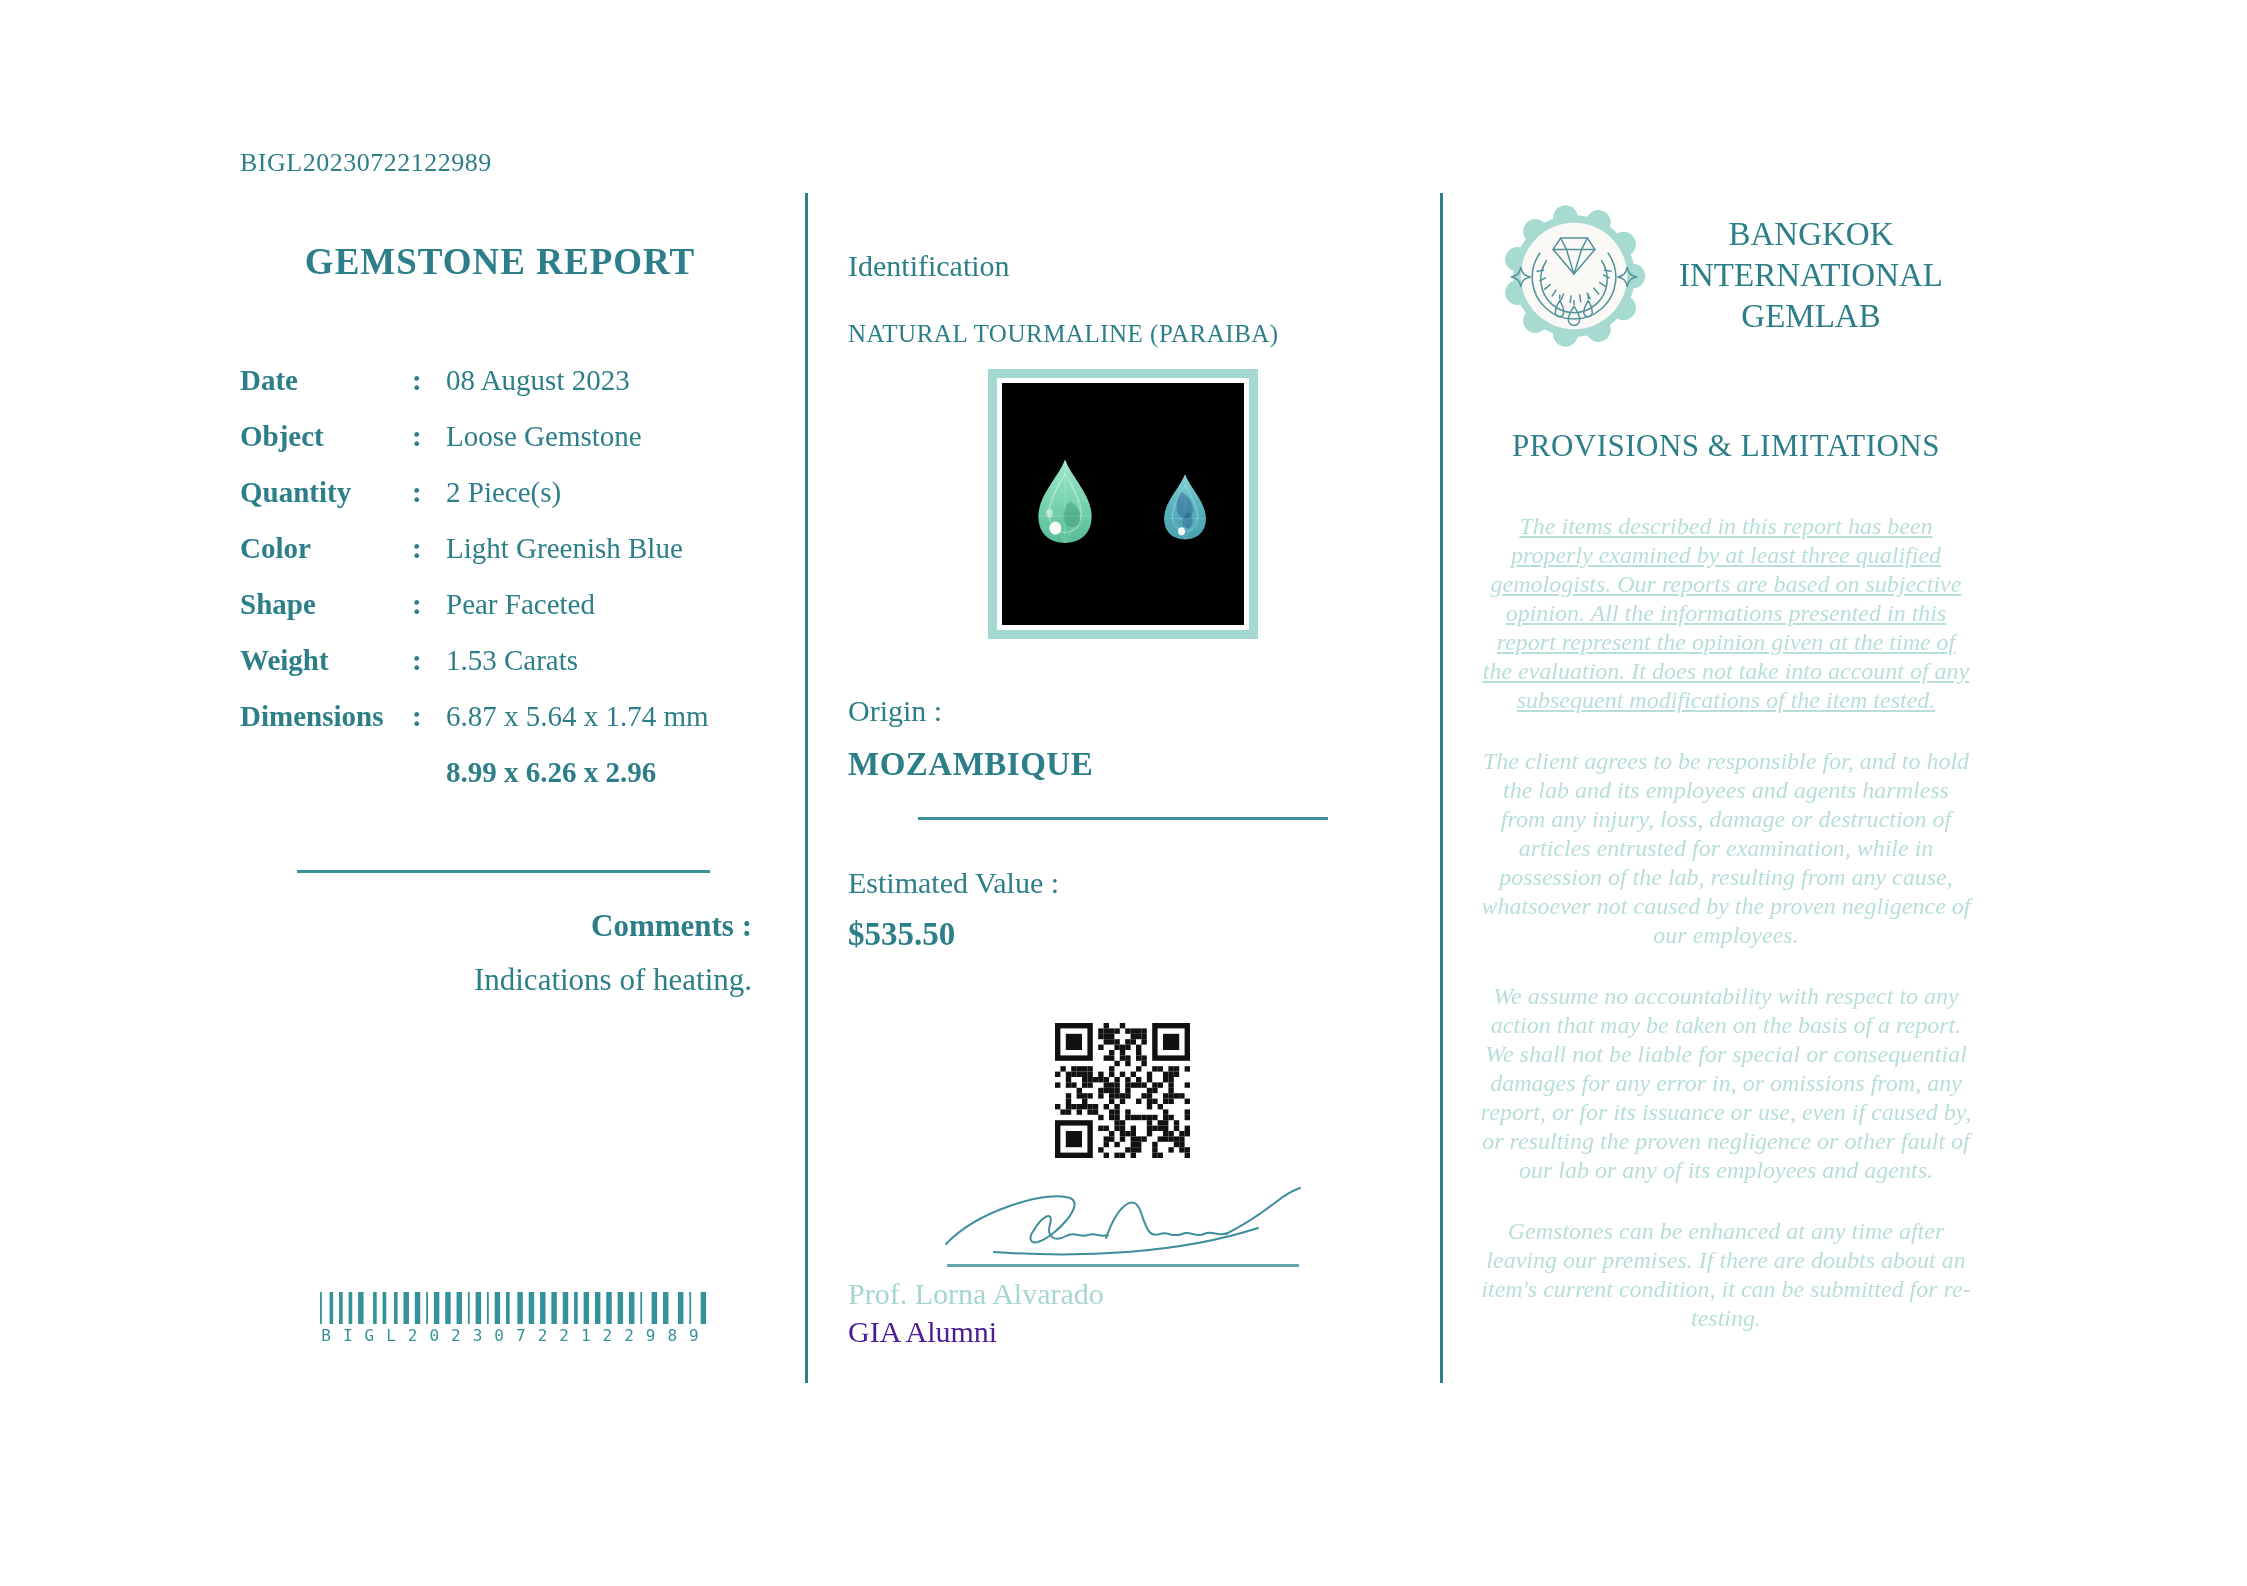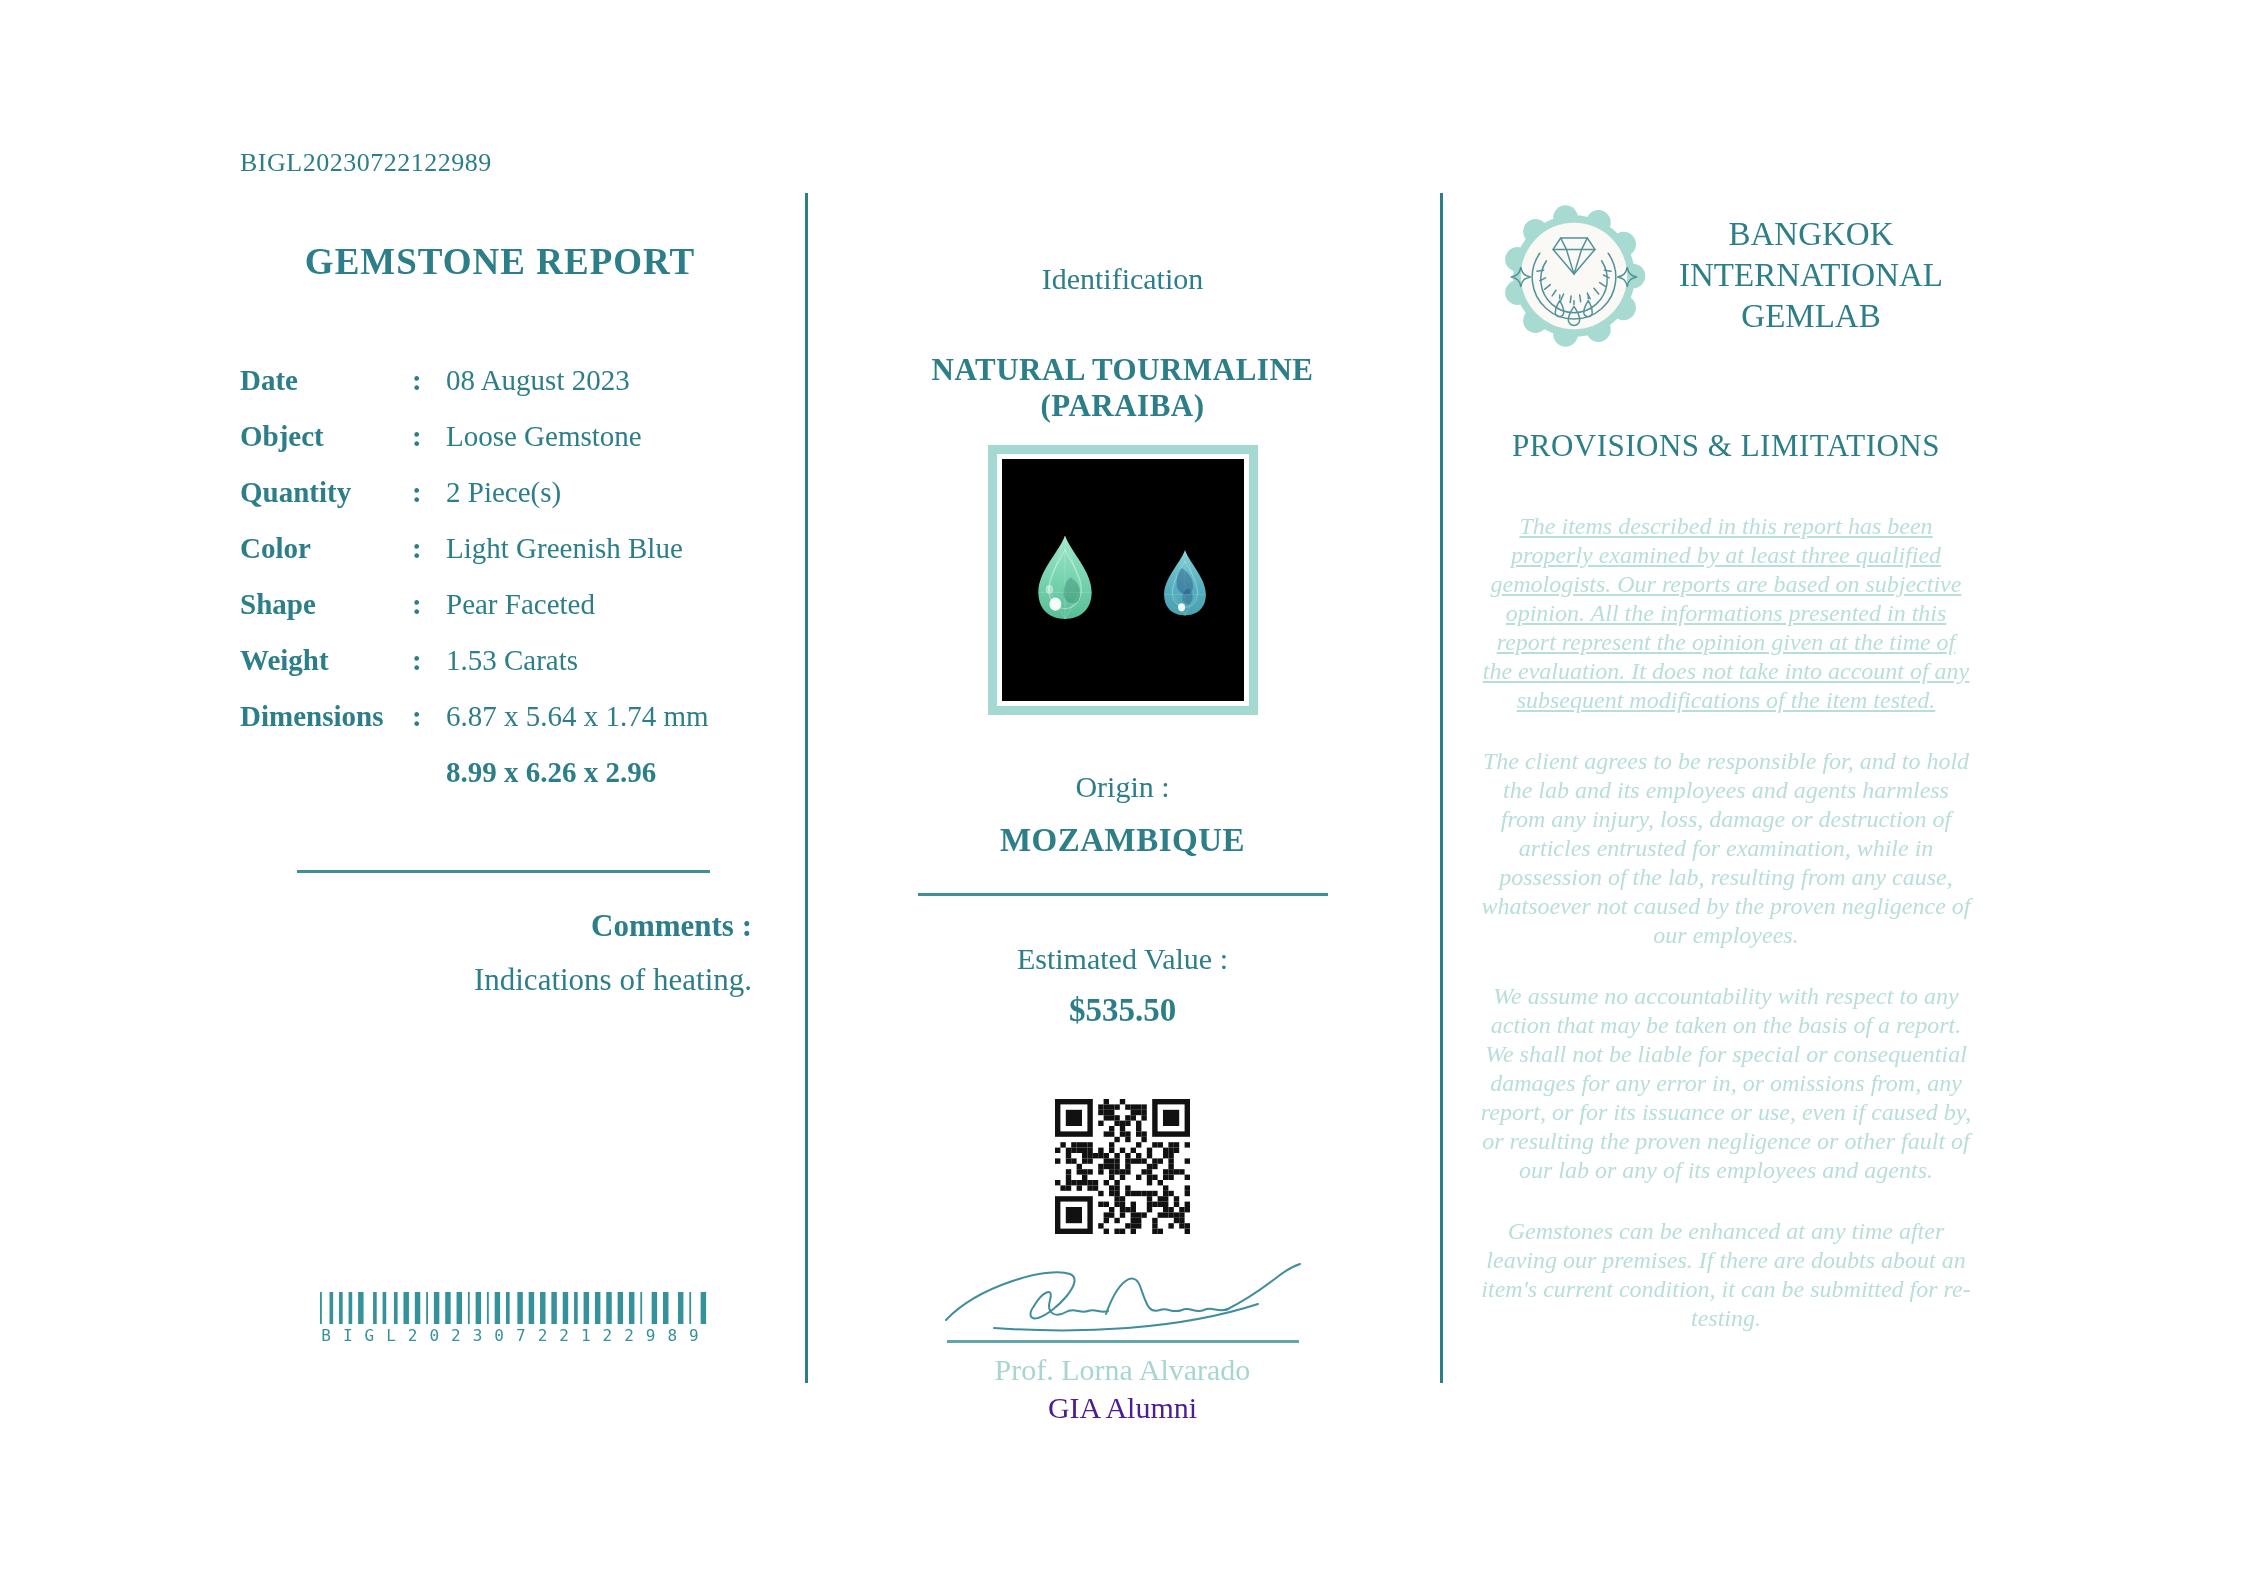--- a/index.html
+++ b/index.html
@@ -26,23 +26,23 @@
   .comments-block{position:absolute;left:232px;top:908px;width:520px;text-align:right;}
   .comments-label{font-size:31px;font-weight:bold;}
   .comments-text{margin-top:18px;font-size:31px;}
 
   .barcode-block{position:absolute;left:320px;top:1292px;width:392px;text-align:center;}
   .barcode-svg{width:392px;height:32px;display:block;}
   .barcode-text{margin-top:2px;font-family:"DejaVu Sans Mono", monospace;font-size:16px;
                 letter-spacing:12px;color:#35929b;white-space:nowrap;}
 
   
-  .col-mid{position:absolute;left:848px;top:262px;width:549px;text-align:center;}
+  .col-mid{position:absolute;left:848px;top:249px;width:549px;}
   .ident-title{font-size:30px;}
-  .gem-name{margin-top:56px;font-size:31px;font-weight:bold;letter-spacing:.5px;}
+  .gem-name{margin-top:37px;font-size:25px;font-weight:normal;letter-spacing:.5px;}
   .photo-frame{margin:30px auto 0;width:242px;height:242px;background:#000;
                border:5px solid #ffffff;outline:9px solid #a3d9d0;position:relative;}
   .gem{position:absolute;}
   .gem.g1{left:26px;top:74px;width:74px;height:89px;}
   .gem.g2{left:154px;top:82px;width:58px;height:84px;}
   .origin-label{margin-top:64px;font-size:30px;}
   .origin-value{margin-top:18px;font-size:33px;font-weight:bold;letter-spacing:.5px;}
   .mid-divider{margin:34px auto 0;width:410px;height:3px;background:#3f8f99;}
   .est-label{margin-top:46px;font-size:30px;}
   .est-value{margin-top:16px;font-size:33px;font-weight:bold;}

